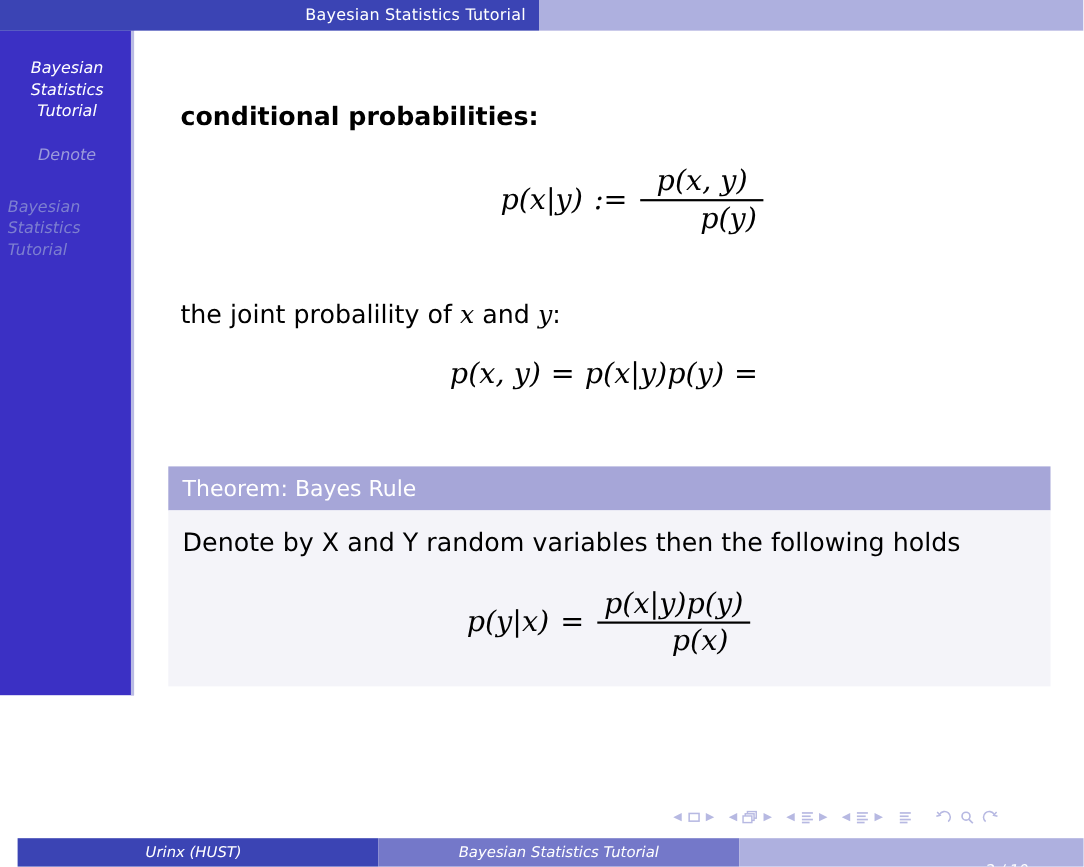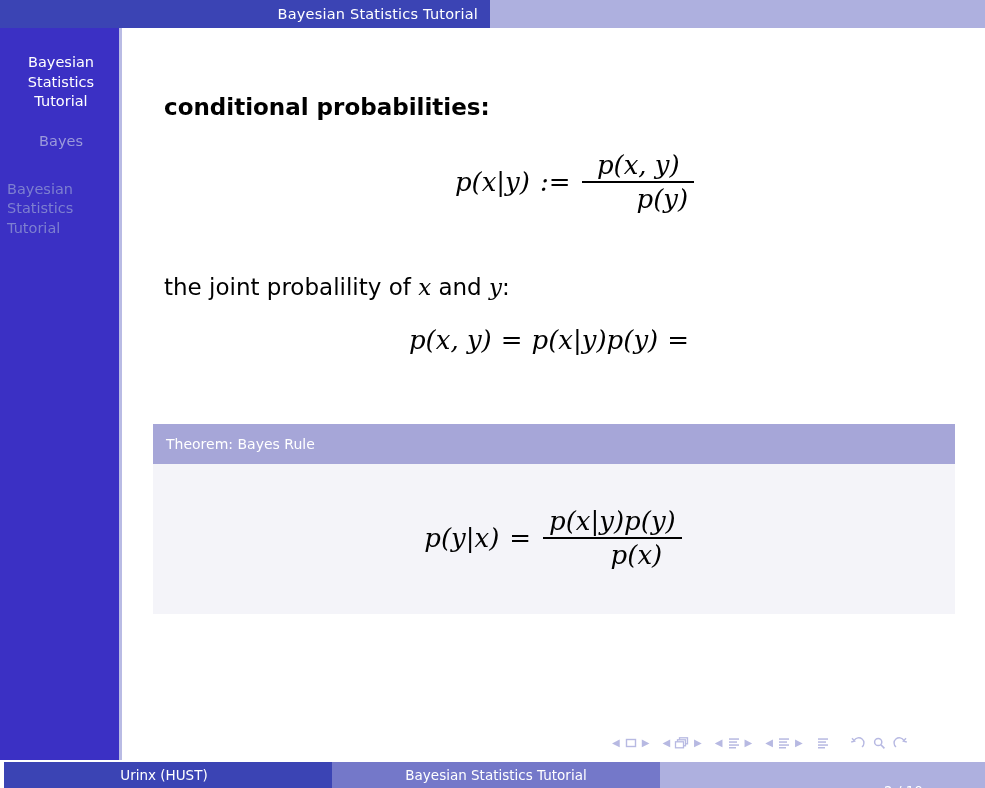--- a/index.html
+++ b/index.html
@@ -52,22 +52,23 @@
     color: #ffffff;
     font-size: 14.5px;
     letter-spacing: 0.2px;
     white-space: nowrap;
   }
 
   
   #sidebar {
     position: absolute;
     left: 0; top: 28px;
-    width: 122px; height: 732px;
+    width: 122px; height: 604px;
     background: #3b30c4;
+    font-style: italic;
   }
   #sidebar .edge {
     position: absolute;
     right: 0; top: 0;
     width: 3px; height: 100%;
     background: #b9bbe4;
   }
   #sidebar .sb-title {
     margin-top: 25px;
     text-align: center;
@@ -156,21 +157,21 @@
 
   
   #theorem {
     position: absolute;
     left: 153px; top: 424px;
     width: 802px;
   }
   #theorem .thm-head {
     background: #a6a6d8;
     color: #ffffff;
-    font-size: 14px;
+    font-size: 20px;
     line-height: 26px;
     padding: 7px 0 7px 13px;
   }
   #theorem .thm-body {
     background: #f4f4f9;
     padding: 16px 13px 26px 13px;
     position: relative;
     min-height: 150px;
     box-sizing: border-box;
   }
@@ -204,22 +205,22 @@
     align-items: center;
     gap: 4px;
     margin-right: 13px;
   }
   #navsym .tri { font-size: 10px; line-height: 1; color: #b7b9e2; }
   #navsym svg { display: block; }
 
   
   #footbar {
     position: absolute;
-    left: 4px; top: 762px;
-    width: 824px; height: 26px;
+    left: 16px; top: 762px;
+    width: 824px; height: 26px; font-style: italic;
   }
   #footbar .f1 {
     position: absolute; left: 0; top: 0;
     width: 328px; height: 26px;
     background: #3b44b4;
   }
   #footbar .f2 {
     position: absolute; left: 328px; top: 0;
     width: 328px; height: 26px;
     background: #7478c9;
@@ -252,21 +253,21 @@
 
 <div id="sidebar" class="dots">
   <div class="edge"></div>
 
   <div class="sb-title">
     <div>Bayesian</div>
     <div>Statistics</div>
     <div>Tutorial</div>
   </div>
 
-  <div class="sb-author">Bayes</div>
+  <div class="sb-author">Denote</div>
 
   <div class="sb-sections">
     <div class="sb-sec-line">Bayesian</div>
     <div class="sb-sec-line">Statistics</div>
     <div class="sb-sec-line">Tutorial</div>
   </div>
 </div>
 
 <div id="content">
 
@@ -291,20 +292,21 @@
 <div class="eqwrap" id="eq2">
   <span class="math">p(x, y)</span>
   <span class="math up" style="margin:0 9px;">=</span>
   <span class="math">p(x|y)p(y)</span>
   <span class="math up" style="margin:0 9px;">=</span>
 </div>
 
 <div id="theorem">
   <div class="thm-head">Theorem: Bayes Rule</div>
   <div class="thm-body">
+    <div class="thm-text">Denote by X and Y random variables then the following holds</div>
     <div id="eq3">
       <span class="math">p(y|x)</span>
       <span class="math up" style="margin:0 10px;">=</span>
       <span class="frac math">
         <span class="num">p(x|y)p(y)</span>
         <span class="bar"></span>
         <span class="den">p(x)</span>
       </span>
     </div>
   </div>

